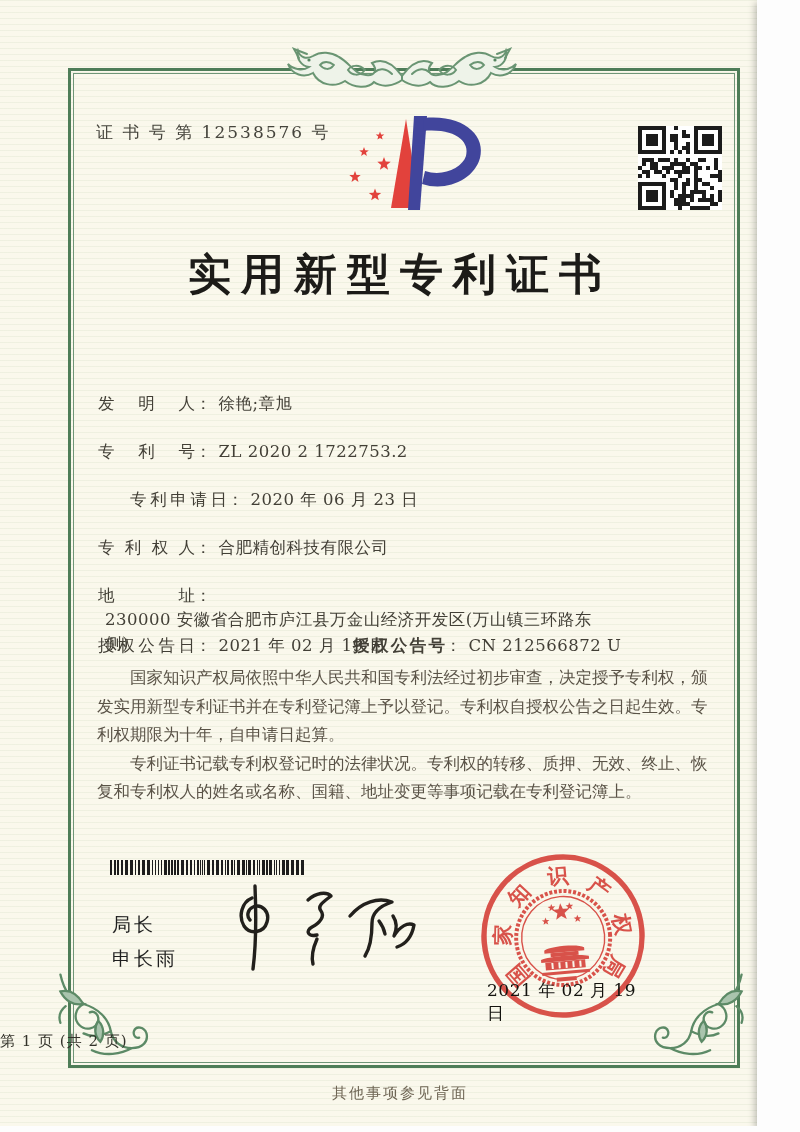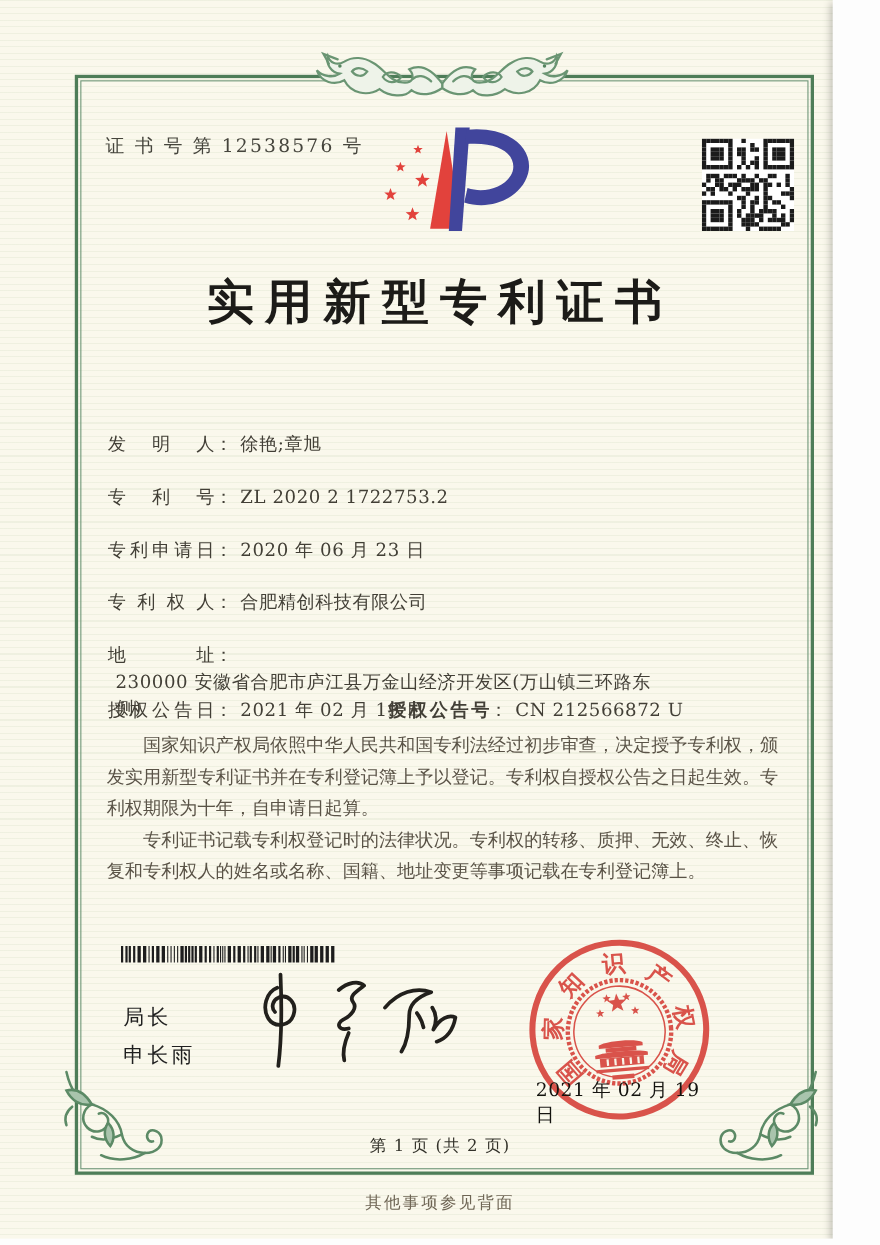--- a/index.html
+++ b/index.html
@@ -23,21 +23,21 @@
   .f-colon{vertical-align:top;}
   .f-value{display:inline-block;margin-left:7px;max-width:505px;vertical-align:top;letter-spacing:.5px;}
   .pair2{position:absolute;left:255px;top:0;white-space:nowrap;}
   .body-text{left:97px;top:664px;width:620px;font-size:16.5px;line-height:28.5px;color:#5a5347;}
   .body-text p{margin:0;text-indent:2em;}
   .barcode{left:110px;top:860px;width:198px;height:15px;display:flex;align-items:stretch;}
   .barcode div{background:#1d1d1d;height:15px;}
   .signer{left:112px;font-family:"DejaVu Sans","Liberation Sans",sans-serif;
     font-size:19px;font-weight:500;color:#1f1f1f;letter-spacing:3px;}
   .seal-date{left:487px;top:979px;width:160px;font-size:17px;color:#14130f;letter-spacing:.5px;z-index:5;}
-  .page-number{left:0;top:1032px;width:800px;text-align:center;font-size:15px;color:#33322a;letter-spacing:1px;}
+  .page-number{left:0;top:1032px;width:800px;text-align:left;font-size:15px;color:#33322a;letter-spacing:1px;}
   .back-note{left:0;top:1084px;width:800px;text-align:center;font-size:15px;color:#6e6554;letter-spacing:2px;}
   svg text.seal-char{font-size:21px;font-weight:bold;font-family:"DejaVu Serif",serif;text-anchor:middle;}
 </style>
 </head>
 <body>
 
 <div class="paper">
 
   <div class="frame">
     <div class="frame-inner"></div>
@@ -317,21 +317,21 @@
     </svg>
 
   <h1 class="abs title">实用新型专利证书</h1>
 
   <div class="abs f-row" style="top:392px;">
     <span class="f-label">发明人</span><span class="f-colon">：</span><span class="f-value">徐艳;章旭</span>
   </div>
   <div class="abs f-row" style="top:440px;">
     <span class="f-label">专利号</span><span class="f-colon">：</span><span class="f-value">ZL 2020 2 1722753.2</span>
   </div>
-  <div class="abs f-row" style="top:488px;">
+  <div class="abs f-row" style="top:488px;margin-left:32px;">
     <span class="f-label">专利申请日</span><span class="f-colon">：</span><span class="f-value">2020 年 06 月 23 日</span>
   </div>
   <div class="abs f-row" style="top:536px;">
     <span class="f-label">专利权人</span><span class="f-colon">：</span><span class="f-value">合肥精创科技有限公司</span>
   </div>
   <div class="abs f-row" style="top:584px;">
     <span class="f-label">地址</span><span class="f-colon">：</span><span class="f-value">230000 安徽省合肥市庐江县万金山经济开发区(万山镇三环路东侧)</span>
   </div>
   <div class="abs f-row" style="top:634px;position:absolute;">
     <span class="f-label">授权公告日</span><span class="f-colon">：</span><span class="f-value">2021 年 02 月 19 日</span>

